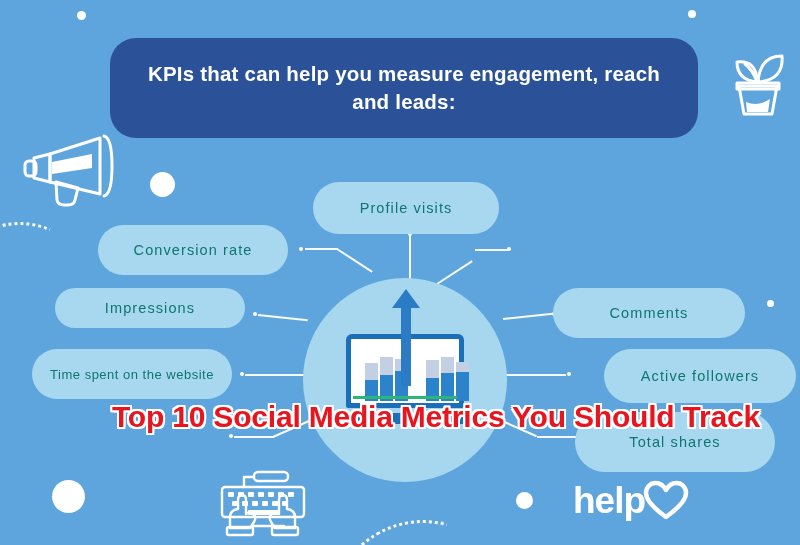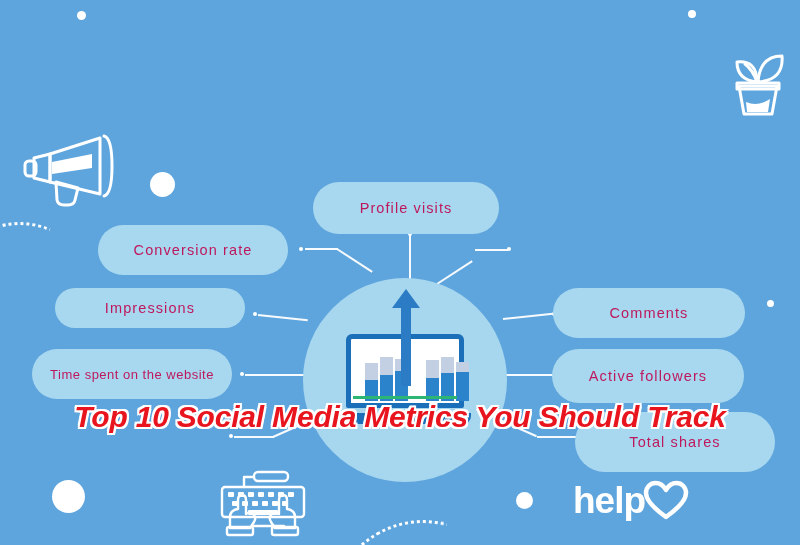--- a/index.html
+++ b/index.html
@@ -146,21 +146,21 @@
     position: absolute;
     background: #a8d8ef;
     border-radius: 30px;
     display: flex;
     align-items: center;
     justify-content: center;
     box-sizing: border-box;
     padding: 0 14px;
   }
   .pill-label {
-    color: #be185d;
+    color: #0f766e;
     font-size: 14.5px;
     letter-spacing: 1.1px;
     white-space: nowrap;
     text-align: center;
   }
   .pill.small .pill-label { font-size: 13px; letter-spacing: 0.5px; }
 
   
   .connector {
     position: absolute;
@@ -179,24 +179,23 @@
 
   
   .icon-art { position: absolute; }
 
   
   #overlay-title {
     position: absolute;
     left: 40px;
     top: 398px;
     width: 720px;
-    text-align: center;
+    text-align: right;
     font-size: 30px;
     font-weight: bold;
-    font-style: italic;
     line-height: 1.25;
     color: #e8141e;
     letter-spacing: -0.2px;
     text-shadow:
       -2px -2px 0 #ffffff,  2px -2px 0 #ffffff,
       -2px  2px 0 #ffffff,  2px  2px 0 #ffffff,
       -2px  0   0 #ffffff,  2px  0   0 #ffffff,
        0   -2px 0 #ffffff,  0    2px 0 #ffffff;
   }
 
@@ -225,20 +224,23 @@
   <div class="dot" style="left:688px; top:10px; width:8px; height:8px;"></div>
   <div class="dot" style="left:150px; top:172px; width:25px; height:25px;"></div>
   <div class="dot" style="left:516px; top:492px; width:17px; height:17px;"></div>
   <div class="dot" style="left:52px; top:480px; width:33px; height:33px;"></div>
   <div class="dot" style="left:767px; top:300px; width:7px; height:7px;"></div>
 
   <div class="dotted-arc" style="left:-58px; top:222px; width:150px; height:150px; border-color:#ffffff transparent transparent transparent; transform:rotate(-22deg);"></div>
   <div class="dotted-arc" style="left:690px; top:110px; width:160px; height:160px; border-color:transparent #ffffff transparent transparent; transform:rotate(-8deg);"></div>
   <div class="dotted-arc" style="left:330px; top:520px; width:180px; height:180px; border-color:#ffffff transparent transparent transparent; transform:rotate(-30deg);"></div>
 
+  <div id="header-banner">
+    <div id="header-text">KPIs that can help you measure engagement, reach and leads:</div>
+  </div>
 
   <div class="icon-art" style="left:20px; top:132px;">
     <svg width="100" height="78" viewBox="0 0 100 78" fill="none" stroke="#ffffff" stroke-width="3" stroke-linejoin="round" stroke-linecap="round">
       <path d="M30 22 L80 6 L80 62 L30 50 Z"></path>
       <path d="M14 26 L30 22 L30 50 L14 46 Z"></path>
       <rect x="5" y="29" width="11" height="15" rx="4"></rect>
       <path d="M84 4 q8 2 8 30 q0 28 -8 30"></path>
       <path d="M36 50 L58 56 L55 68 q-1 5 -7 5 L44 73 q-6 0 -7 -5 Z"></path>
       <path d="M32 30 L72 22 L72 36 L32 42 Z" fill="#ffffff" stroke="none"></path>
     </svg>
@@ -359,21 +361,21 @@
   </div>
 
   <div class="pill" style="left:553px; top:288px; width:192px; height:50px;">
     <span class="pill-label">Comments</span>
   </div>
 
   <div class="pill small" style="left:32px; top:349px; width:200px; height:50px;">
     <span class="pill-label">Time spent on the website</span>
   </div>
 
-  <div class="pill" style="left:552px; top:349px; width:192px; height:54px;">
+  <div class="pill" style="left:604px; top:349px; width:192px; height:54px;">
     <span class="pill-label">Active followers</span>
   </div>
 
 
   <div class="pill" style="left:575px; top:412px; width:200px; height:60px;">
     <span class="pill-label">Total shares</span>
   </div>
 
   <div id="overlay-title">Top 10 Social Media Metrics You Should Track</div>
 

